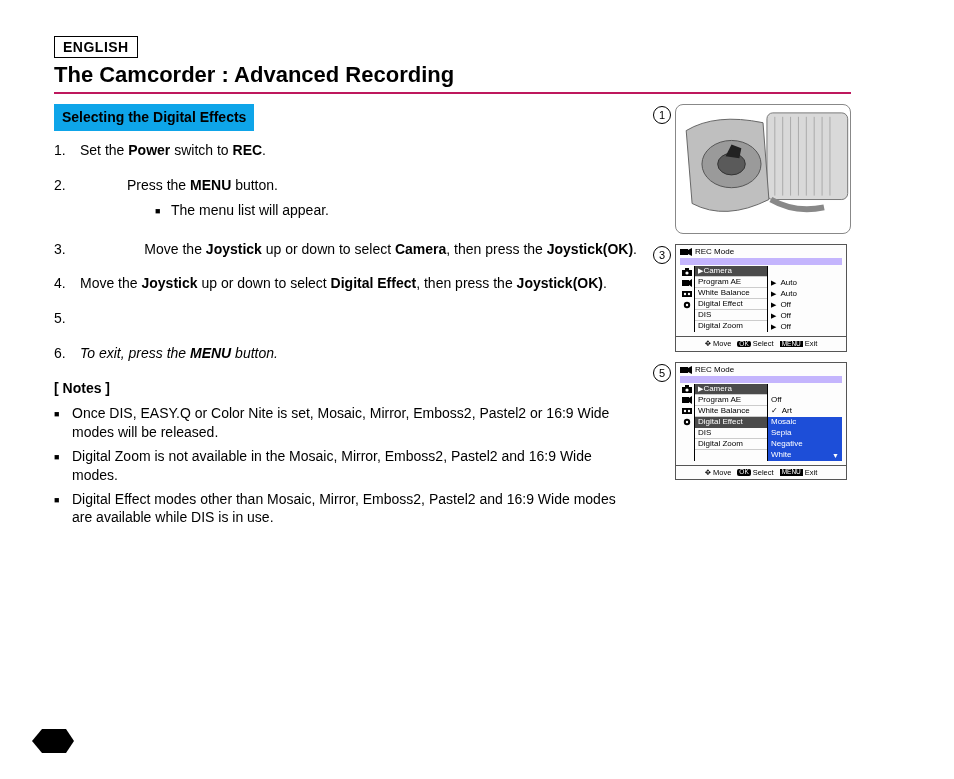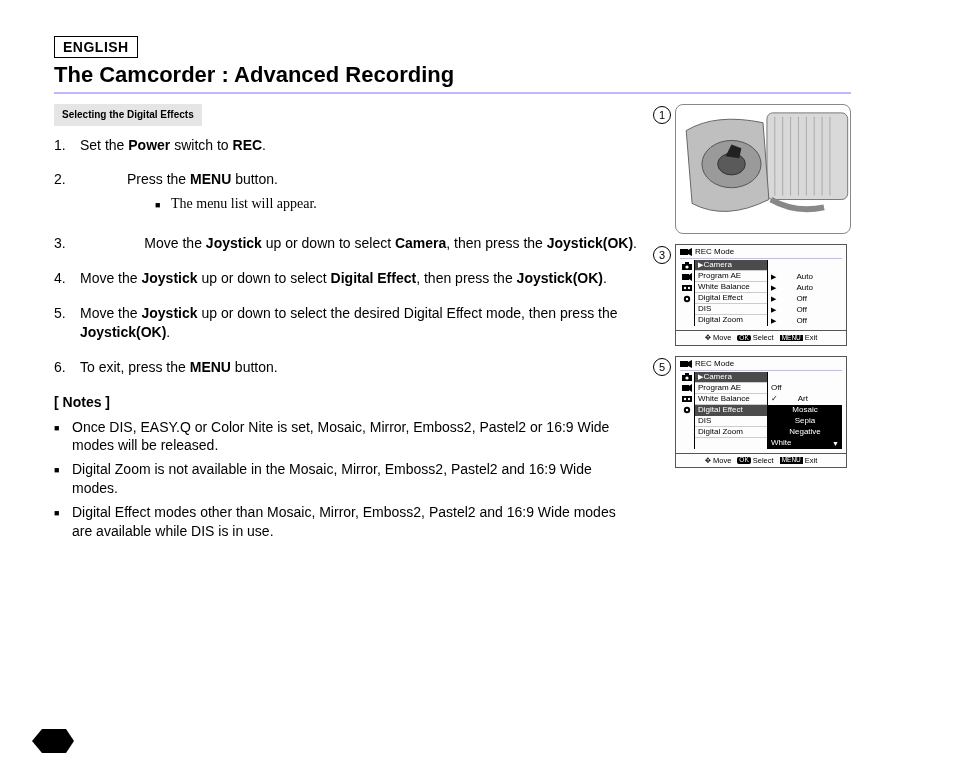--- a/index.html
+++ b/index.html
@@ -1,60 +1,60 @@
 <!DOCTYPE html>
 <html><head>
 <meta charset="utf-8">
 <style>
   * { box-sizing: border-box; margin: 0; padding: 0; }
   html, body { width: 954px; height: 779px; background: #fff; font-family: Arial, Helvetica, sans-serif; color: #000; }
   .page { position: relative; width: 895px; height: 779px; padding: 36px 44px 36px 54px; }
   .lang-badge { border: 1.5px solid #000; display: inline-block; padding: 2px 8px; font-weight: bold; font-size: 14px; letter-spacing: 0.5px; }
-  .title { font-size: 22px; font-weight: bold; border-bottom: 2px solid #c4b5fd; padding-bottom: 4px; margin-top: 4px; }
+  .title { font-size: 22px; font-weight: bold; border-bottom: 2px solid #be185d; padding-bottom: 4px; margin-top: 4px; }
   .content-row { display: flex; gap: 16px; margin-top: 10px; }
   .left-col { flex: 1 1 auto; max-width: 640px; font-size: 14px; line-height: 1.35; }
   .right-col { flex: 0 0 196px; display: flex; flex-direction: column; align-items: flex-start; gap: 10px; }
-  .section-hdr { background: #e5e5e5; font-weight: bold; font-size: 10px; padding: 4px 8px; display: inline-block; margin-bottom: 10px; }
+  .section-hdr { background: #0ea5e9; font-weight: bold; font-size: 14px; padding: 4px 8px; display: inline-block; margin-bottom: 10px; }
   ol.steps { list-style: none; counter-reset: step; margin-left: 0; }
   ol.steps > li { counter-increment: step; margin-bottom: 16px; display: flex; gap: 8px; }
   ol.steps > li::before { content: counter(step) "."; min-width: 18px; }
   .sub { list-style: none; margin: 6px 0 0 28px; }
-  .sub li { position: relative; padding-left: 16px; margin-bottom: 4px; font-family: Liberation Serif, serif; }
+  .sub li { position: relative; padding-left: 16px; margin-bottom: 4px; }
   .sub li::before { content: "■"; font-size: 9px; position: absolute; left: 0; top: 4px; }
   .notes-hdr { font-weight: bold; margin-top: 8px; margin-bottom: 6px; }
   ul.notes { list-style: none; }
   ul.notes > li { position: relative; padding-left: 18px; margin-bottom: 5px; }
   ul.notes > li::before { content: "■"; font-size: 9px; position: absolute; left: 0; top: 4px; }
   b { font-weight: bold; }
 
   
   .callout-row { display: flex; align-items: flex-start; gap: 4px; }
   .callout { width: 18px; height: 18px; border: 1.3px solid #000; border-radius: 50%; display: inline-flex; align-items: center; justify-content: center; font-size: 11px; background:#fff; margin-top: 2px; flex-shrink: 0; }
 
   
   .illus-box { border: 1px solid #888; border-radius: 8px; width: 176px; height: 130px; position: relative; overflow: hidden; background:#fff; }
   .illus-box svg { width: 100%; height: 100%; }
 
   
   .menu-box { width: 172px; border: 1px solid #555; background: #fdfdfd; font-size: 8px; line-height: 1; position: relative; }
   .menu-inner { padding: 3px 4px 2px 4px; }
-  .menu-mode-row { display: flex; align-items: center; gap: 3px; border-bottom: 1px solid #c4b5fd; padding-bottom: 2px; margin-bottom: 1px; }
+  .menu-mode-row { display: flex; align-items: center; gap: 3px; border-bottom: 7px solid #c4b5fd; padding-bottom: 2px; margin-bottom: 1px; }
   .menu-mode-row .cam-icon { width: 12px; height: 8px; }
   .menu-mode-row .title-text { font-size: 8px; }
   .menu-cols { display: flex; }
   .side-icons { width: 14px; display: flex; flex-direction: column; gap: 2px; align-items: center; padding-top: 1px; }
   .side-icons span { width: 10px; height: 9px; display: inline-flex; align-items: center; justify-content: center; font-size: 8px; }
   .labels-col { flex: 0 0 74px; border-left: 1px solid #000; border-right: 1px solid #000; }
   .labels-col .mi { height: 11px; padding: 1px 3px; border-bottom: 1px solid #ccc; white-space: nowrap; }
   .labels-col .mi:last-child { border-bottom: none; }
   .labels-col .mi.hl { background: #4b4b4b; color: #fff; border-bottom-color: #4b4b4b; }
   .labels-col .hdr { background: #4b4b4b; color: #fff; }
   .vals-col { flex: 1; }
-  .vals-col .mv { height: 11px; padding: 1px 3px; white-space: nowrap; display:flex; align-items:center; gap:20px; }
-  .vals-col .mv.hl { background: #000000; color: #fff; justify-content: center; }
+  .vals-col .mv { height: 11px; padding: 1px 3px; white-space: nowrap; display:flex; align-items:center; gap:4px; }
+  .vals-col .mv.hl { background: #1d4ed8; color: #fff; }
   .tri { font-size: 7px; }
   .check { font-size: 8px; }
   .menu-footer { display: flex; justify-content: center; align-items: center; gap: 6px; padding: 3px 0; font-size: 7.5px; border-top: 1px solid #555; margin-top: 2px; }
   .footer-item { display: inline-flex; align-items: center; gap: 2px; }
   .ok-badge { background: #000; color: #fff; border-radius: 2px; padding: 0 2px; font-size: 6.5px; }
   .menu-badge { background: #000; color: #fff; padding: 0 2px; font-size: 6.5px; }
 
   
   .page-no { position: absolute; left: 32px; bottom: 24px; }
   .page-no svg { display: block; }
@@ -89,25 +89,24 @@
               <div>Move the <b>Joystick</b> up or down to select <b>Camera</b>, then press the <b>Joystick(OK)</b>.</div>
             </div>
           </li>
           <li>
             <div style="flex: 1 1 0%;">
               <div>Move the <b>Joystick</b> up or down to select <b>Digital Effect</b>, then press the <b>Joystick(OK)</b>.</div>
             </div>
           </li>
           <li>
             <div style="flex: 1 1 0%;">
-              <div>Move the <b>Joystick</b> up or down to select the desired Digital Effect mode, then press the <b>Joystick(OK)</b>.</div>
-            </div>
-          </li>
-          <li>
-            <div style="flex: 1 1 0%;">
+            </div>
+          </li>
+          <li>
+            <div style="flex: 1 1 0%; font-style: italic;">
               <div>To exit, press the <b>MENU</b> button.</div>
             </div>
           </li>
         </ol>
 
       <div class="notes-hdr">[ Notes ]</div>
       <ul class="notes" id="notes">
           <li>Once DIS, EASY.Q or Color Nite is set, Mosaic, Mirror, Emboss2, Pastel2 or 16:9 Wide modes will be released.</li>
           <li>Digital Zoom is not available in the Mosaic, Mirror, Emboss2, Pastel2 and 16:9 Wide modes.</li>
           <li>Digital Effect modes other than Mosaic, Mirror, Emboss2, Pastel2 and 16:9 Wide modes are available while DIS is in use.</li>

